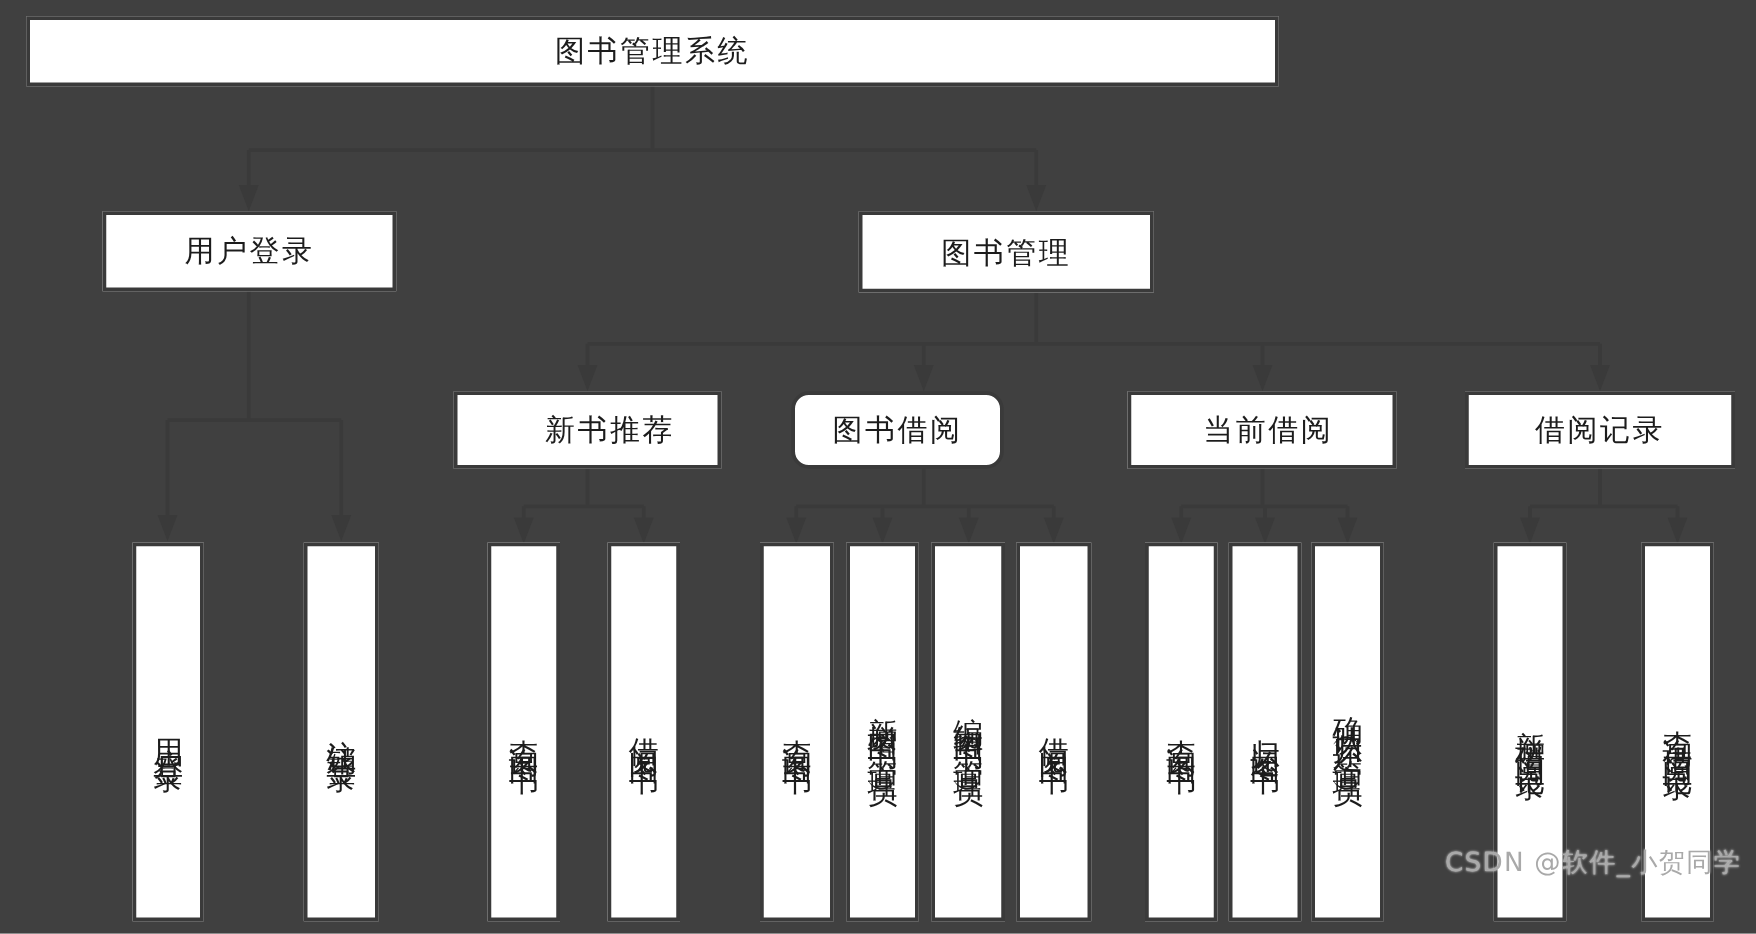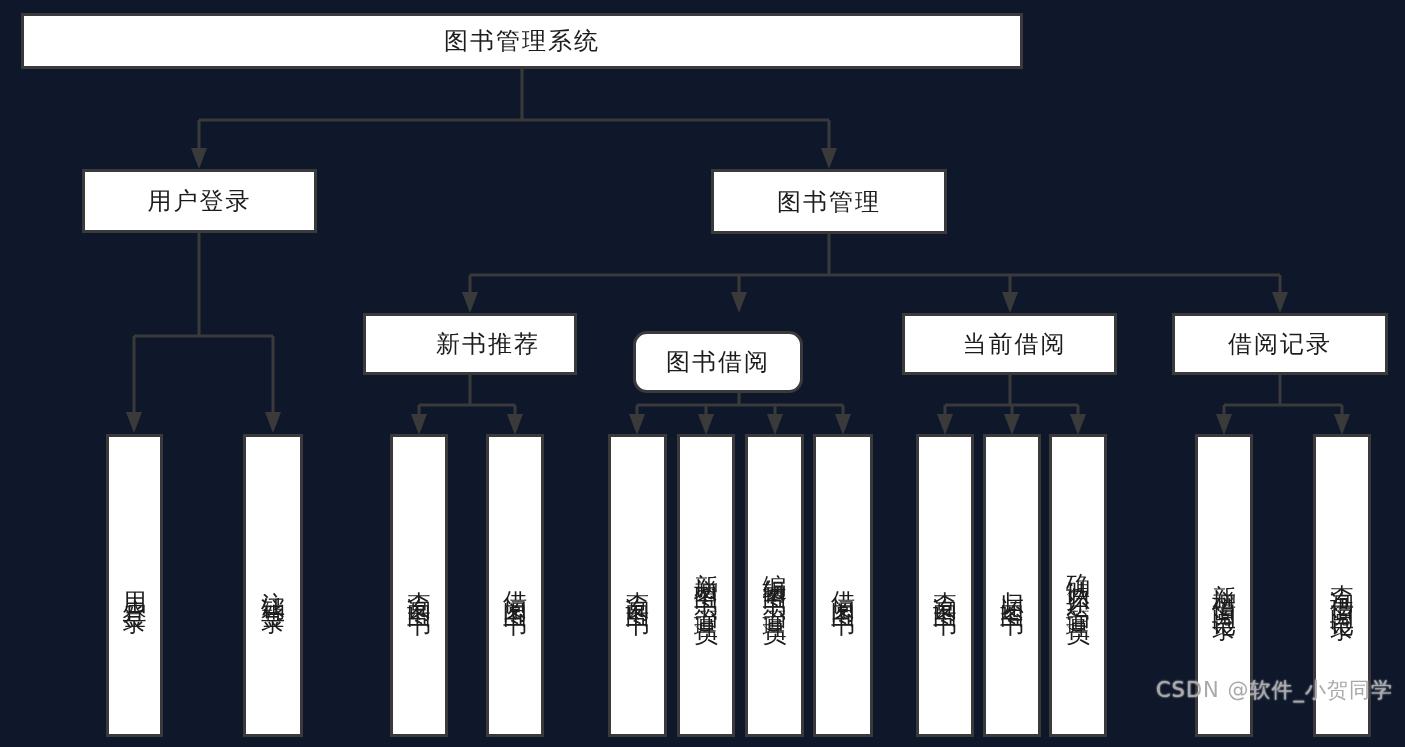--- a/index.html
+++ b/index.html
@@ -1,19 +1,19 @@
 <!DOCTYPE html>
 <html><head>
 <meta charset="utf-8">
 <style>
   html,body{margin:0;padding:0;background:#ffffff;}
   #stage{
     position:relative;
     width:1405px;height:747px;
-    background:#0f172a;
+    background:#404040;
     overflow:hidden;
     font-family:"DejaVu Sans","Liberation Sans",sans-serif;
     color:#1c1c1c;
   }
   #wires{position:absolute;left:0;top:0;width:1405px;height:747px;}
   .node{
     position:absolute;
     background:#ffffff;
     border:3px solid #3a3a3a;
     box-sizing:border-box;
@@ -83,24 +83,24 @@
       <polygon points="1012,435 1004,414 1020,414"></polygon>
       <polygon points="1078,435 1070,414 1086,414"></polygon>
       <polygon points="1224,435 1216,414 1232,414"></polygon>
       <polygon points="1342,435 1334,414 1350,414"></polygon>
     </g>
   </svg>
 
   <div class="node h" style="left:21px;top:13px;width:1002px;height:56px;">图书管理系统</div>
 
   <div class="node h" style="left:82px;top:169px;width:235px;height:64px;">用户登录</div>
-  <div class="node h" style="left:711px;top:169px;width:236px;height:65px;">图书管理</div>
+  <div class="node h" style="left:687px;top:169px;width:236px;height:65px;">图书管理</div>
 
   <div class="node h" style="left:363px;top:313px;width:214px;height:62px;padding-left:36px;">新书推荐</div>
-  <div class="node h" style="left:633px;top:331px;width:170px;height:62px;border-radius:14px;">图书借阅</div>
+  <div class="node h" style="left:633px;top:313px;width:170px;height:62px;border-radius:14px;">图书借阅</div>
   <div class="node h" style="left:902px;top:313px;width:215px;height:62px;padding-left:10px;">当前借阅</div>
   <div class="node h" style="left:1172px;top:313px;width:216px;height:62px;">借阅记录</div>
 
   <div class="node v" style="left:106px;top:434px;width:57px;height:303px;">用户登录</div>
   <div class="node v" style="left:243px;top:434px;width:60px;height:303px;">注销登录</div>
 
   <div class="node v" style="left:390px;top:434px;width:58px;height:303px;">查询图书</div>
   <div class="node v" style="left:486px;top:434px;width:58px;height:303px;">借阅图书</div>
 
   <div class="node v" style="left:608px;top:434px;width:59px;height:303px;">查询图书</div>

